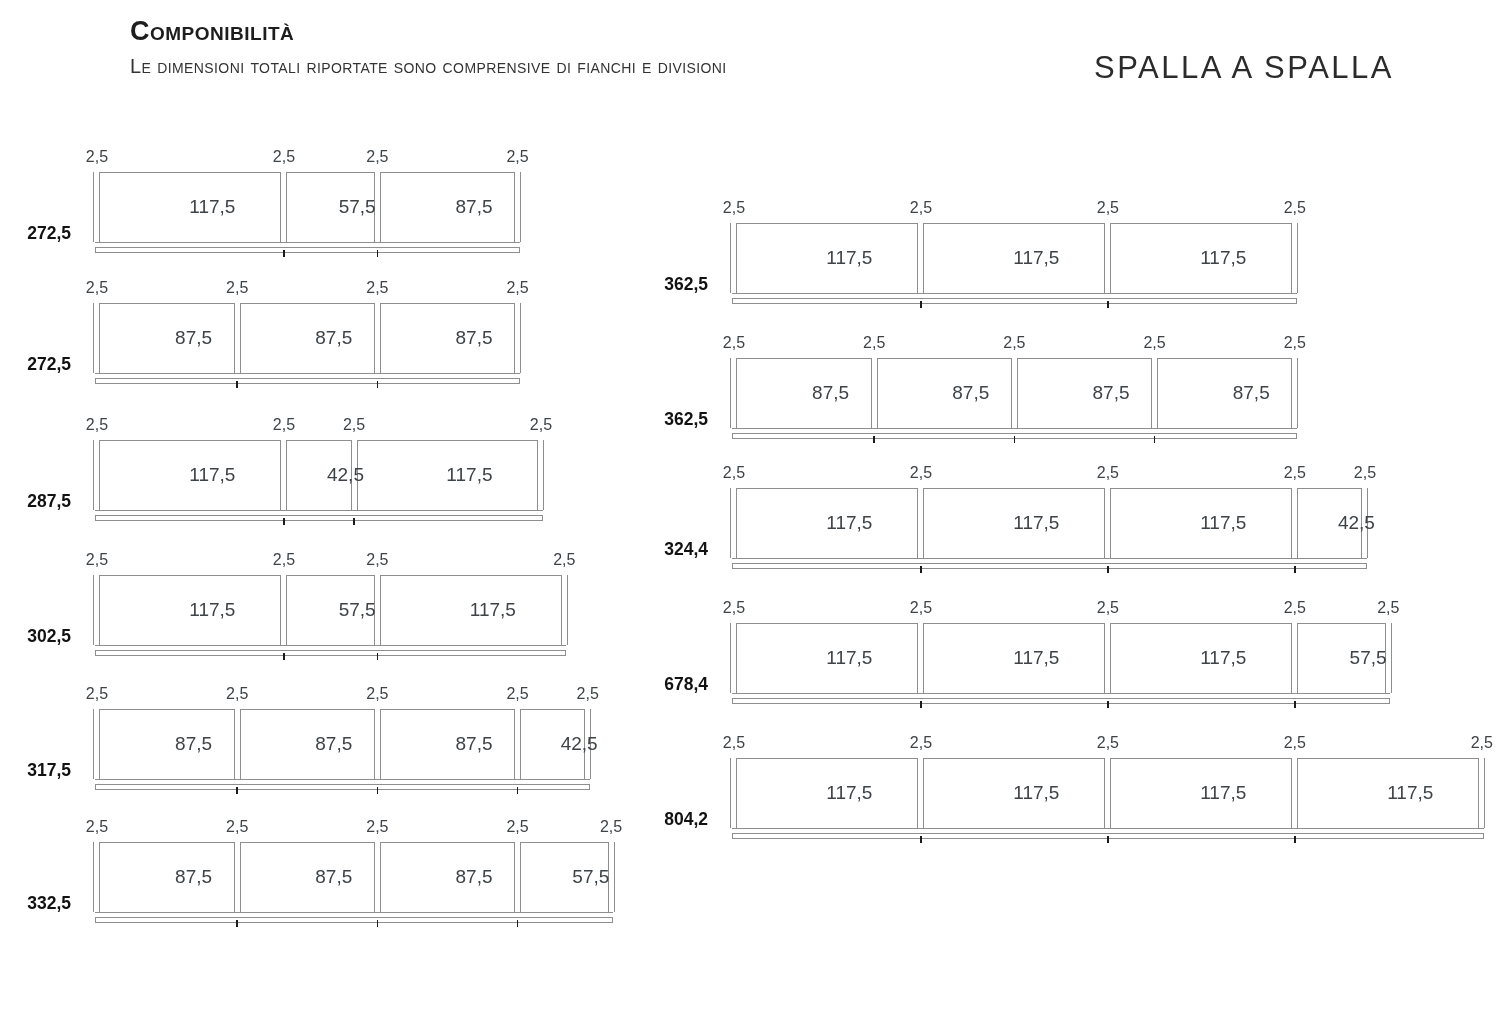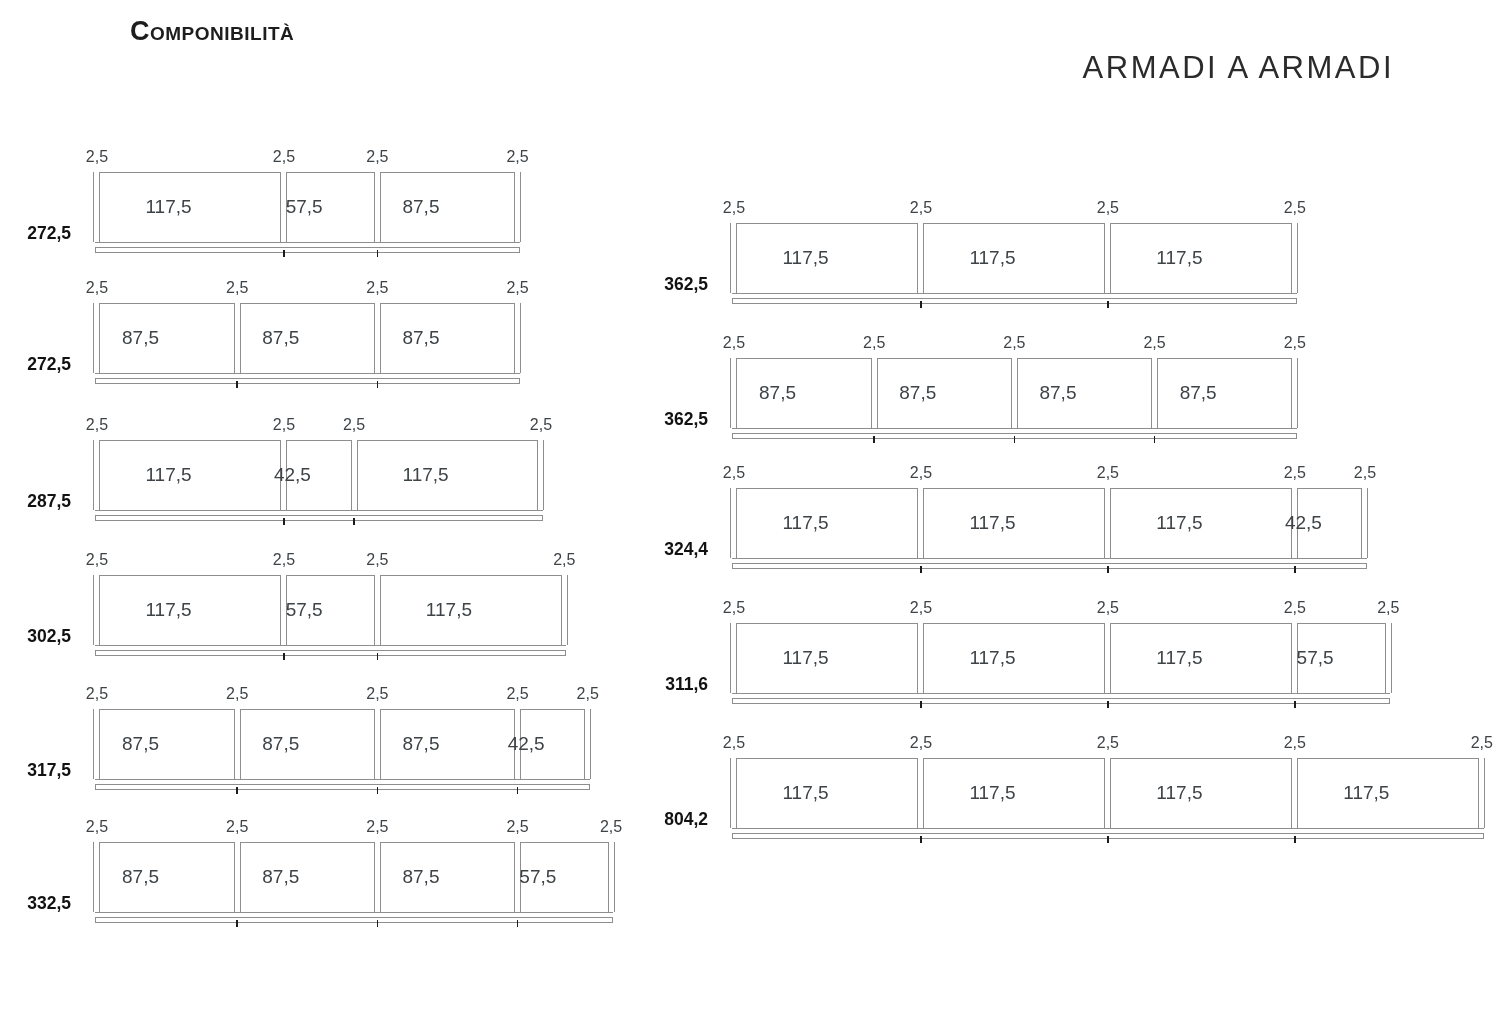--- a/index.html
+++ b/index.html
@@ -35,39 +35,40 @@
   .divider {
     position:absolute; width:7px; box-sizing:border-box;
     border-left:1.5px solid #8e8e8e; border-right:1.5px solid #8e8e8e;
     background:#ffffff;
   }
   .divider-label {
     position:absolute; width:44px; text-align:center;
     font-size:16px; color:#3e4347; white-space:nowrap;
   }
   .module-label {
-    position:absolute; width:90px; text-align:left;
+    position:absolute; width:90px; text-align:right;
     font-size:19px; color:#3e4347; white-space:nowrap;
   }
   .baseline-bar {
     position:absolute; left:0; box-sizing:border-box;
     border:1.2px solid #8e8e8e; background:#ffffff;
   }
   .baseline-tick { position:absolute; width:1.6px; background:#1c1c1c; }
   .total-label {
     position:absolute; width:86px; text-align:right;
     font-size:17.5px; font-weight:700; color:#121212; white-space:nowrap;
   }
 </style>
 </head>
 <body>
 
 <div class="page">
   <div class="title">Componibilità</div>
-  <div class="product-title">ARMADI A ARMADI</div>
+  <div class="subtitle">Le dimensioni totali riportate sono comprensive di fianchi e divisioni</div>
+  <div class="product-title">SPALLA A SPALLA</div>
   <div id="diagrams">
       <div class="diagram" style="left: 95px; top: 146px; width: 424.555px; height: 115px;">
         <div class="hline" style="top: 26px;"></div>
         <div class="hline" style="top: 96px;"></div>
         <div class="divider" style="left: -1.5525px; top: 26px; height: 70px;"></div>
         <div class="divider-label" style="left: -20.0525px; top: 2px;">2,5</div>
         <div class="divider" style="left: 185.407px; top: 26px; height: 70px;"></div>
         <div class="divider-label" style="left: 166.907px; top: 2px;">2,5</div>
         <div class="divider" style="left: 278.887px; top: 26px; height: 70px;"></div>
         <div class="divider-label" style="left: 260.387px; top: 2px;">2,5</div>
@@ -263,21 +264,21 @@
         <div class="divider" style="left: 652.808px; top: 26px; height: 70px;"></div>
         <div class="divider-label" style="left: 634.308px; top: 2px;">2,5</div>
         <div class="module-label" style="left: 50.4275px; top: 50px;">117,5</div>
         <div class="module-label" style="left: 237.387px; top: 50px;">117,5</div>
         <div class="module-label" style="left: 424.348px; top: 50px;">117,5</div>
         <div class="module-label" style="left: 564.567px; top: 50px;">57,5</div>
         <div class="baseline-bar" style="top: 101px; width: 658.255px; height: 6px;"></div>
         <div class="baseline-tick" style="left: 188.107px; top: 104px; height: 7px;"></div>
         <div class="baseline-tick" style="left: 375.067px; top: 104px; height: 7px;"></div>
         <div class="baseline-tick" style="left: 562.028px; top: 104px; height: 7px;"></div>
-        <div class="total-label" style="left: -110px; top: 77px;">311,6</div>
+        <div class="total-label" style="left: -110px; top: 77px;">678,4</div>
       </div>
       <div class="diagram" style="left: 732px; top: 732px; width: 751.735px; height: 115px;">
         <div class="hline" style="top: 26px;"></div>
         <div class="hline" style="top: 96px;"></div>
         <div class="divider" style="left: -1.5525px; top: 26px; height: 70px;"></div>
         <div class="divider-label" style="left: -20.0525px; top: 2px;">2,5</div>
         <div class="divider" style="left: 185.407px; top: 26px; height: 70px;"></div>
         <div class="divider-label" style="left: 166.907px; top: 2px;">2,5</div>
         <div class="divider" style="left: 372.368px; top: 26px; height: 70px;"></div>
         <div class="divider-label" style="left: 353.868px; top: 2px;">2,5</div>

